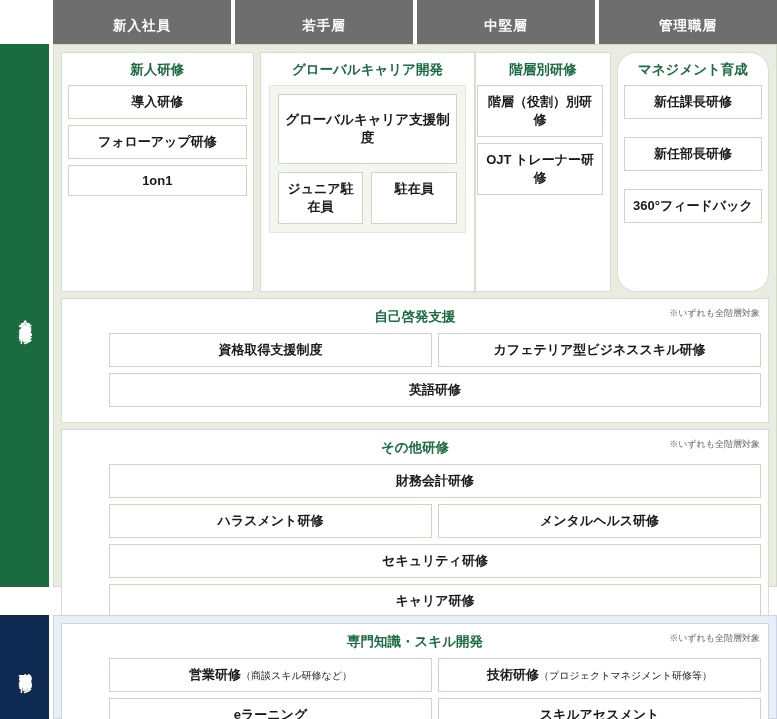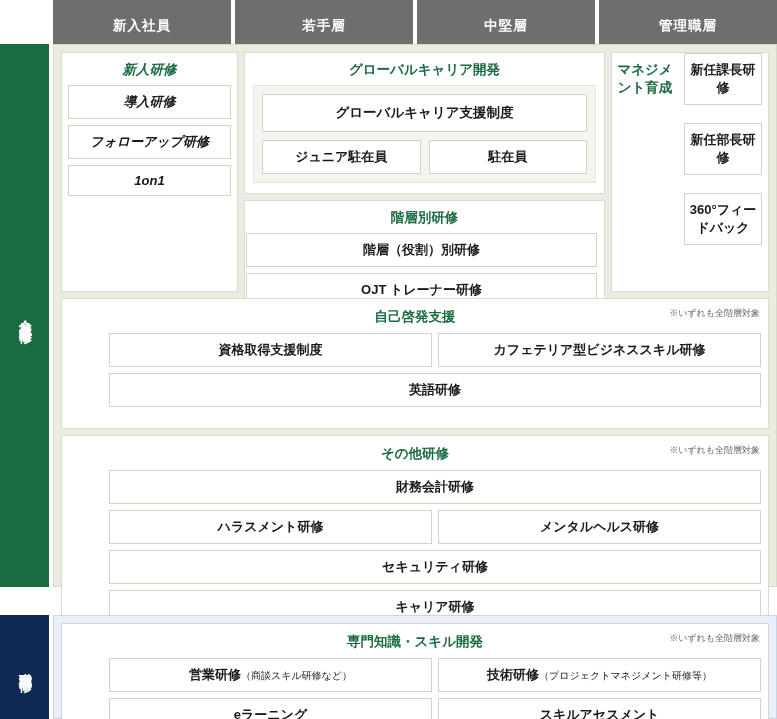--- a/index.html
+++ b/index.html
@@ -89,63 +89,61 @@
     background: #ffffff;
     border: 1px solid #cfd5c5;
     text-align: center;
     font-weight: bold;
     font-size: 13px;
     padding: 7px 4px;
   }
 
   
   #col-newhire {
-    width: 177px;
+    width: 200px;
     display: flex;
     flex-direction: column;
-    font-style: italic;
   }
   #col-newhire .cells { padding: 0 6px; display: flex; flex-direction: column; gap: 6px; border-radius: 24px; }
 
   
   #col-mid {
     flex: 1 1 auto;
     display: flex;
-    flex-direction: column;
-    gap: 6px;
   }
   #box-global { }
   #global-inner {
     margin: 0 8px 10px 8px;
     background: #f3f5ef;
     border: 1px solid #e2e7da;
     padding: 8px;
   }
   #global-inner .toprow {
     background: #ffffff;
     border: 1px solid #cfd5c5;
     text-align: center;
     font-weight: bold;
-    padding: 9px 4px;
+    padding: 16px 4px;
     font-size: 13.5px;
   }
   #global-inner .pair {
     display: flex;
     gap: 8px;
     margin-top: 8px;
   }
   #global-inner .pair .cell { flex: 1 1 0; }
   #box-kaiso { flex: 1 1 auto; }
   #box-kaiso .cells { padding: 0 7px 7px 1px; display: flex; flex-direction: column; gap: 6px; }
 
   
   #col-mgmt {
     width: 158px;
     display: flex;
-    flex-direction: row;
+    flex-direction: column;
+    border-radius: 19px;
   }
   #col-mgmt .box-title { color: #1b6b41; }
   #col-mgmt .cells { padding: 0 6px; display: flex; flex-direction: column; gap: 18px; }
 
   
   .section {
     position: relative;
     background: #ffffff;
     border: 1px solid #d8ddcd;
     margin-top: 6px;
@@ -164,21 +162,21 @@
     font-size: 9px;
     color: #666;
     font-weight: normal;
   }
   .grid-row {
     display: flex;
     gap: 6px;
     margin-bottom: 6px;
     padding-left: 40px;
   }
-  .grid-row:last-child { margin-bottom: 14px; border-radius: 7px; }
+  .grid-row:last-child { margin-bottom: 8px; border-radius: 7px; }
   .grid-row .cell { flex: 1 1 0; }
 
   
   .panel-job {
     position: absolute;
     left: 53px; top: 615px;
     width: 724px; height: 104px;
     background: #eaeef6;
     border: 1px solid #ccd5e6;
     padding: 7px;

